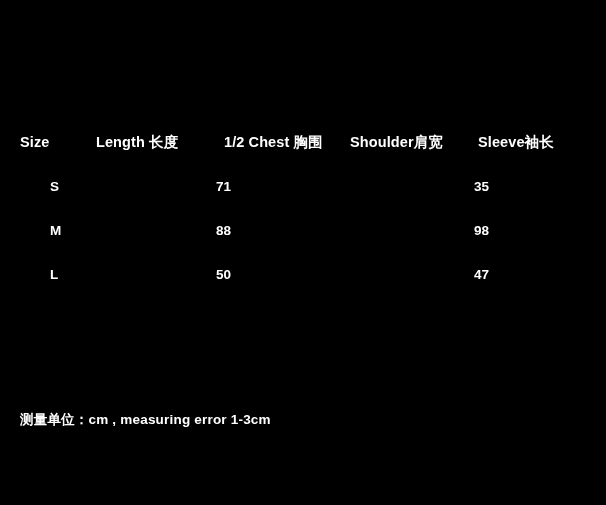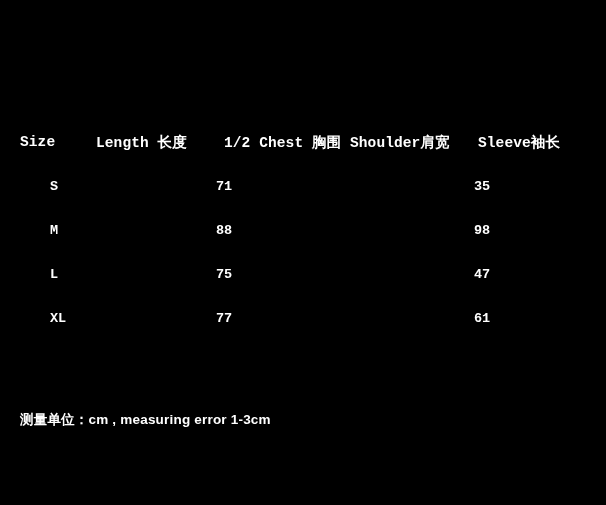--- a/index.html
+++ b/index.html
@@ -69,21 +69,20 @@
   td.d2 { padding-left: 250px; }
   td.d3 { padding-left: 374px; }
   td.d4 { padding-left: 498px; }
 
   
   .size-table tbody td,
   .size-table thead th {
     padding-top: 0;
     padding-bottom: 0;
     padding-right: 0;
-    font-family: Liberation Mono, monospace;
   }
 
   .note {
     position: absolute;
     left: 20px;
     top: 363px;
     font-size: 13.5px;
     font-weight: bold;
     color: #ffffff;
     white-space: nowrap;
@@ -123,30 +122,23 @@
       </tr>
       <tr>
         <td class="d0">M</td>
         <td class="d1">88</td>
         <td class="d2">98</td>
         <td class="d3">60</td>
         <td class="d4">56</td>
       </tr>
       <tr>
         <td class="d0">L</td>
-        <td class="d1">75</td>
+        <td class="d1">50</td>
         <td class="d2">47</td>
         <td class="d3">62</td>
         <td class="d4">57</td>
-      </tr>
-      <tr>
-        <td class="d0">XL</td>
-        <td class="d1">77</td>
-        <td class="d2">61</td>
-        <td class="d3">64</td>
-        <td class="d4">58</td>
       </tr>
     </tbody>
   </table>
 
   <div class="note">测量单位：cm , measuring error 1-3cm</div>
 
 </div>
 
 </body></html>

